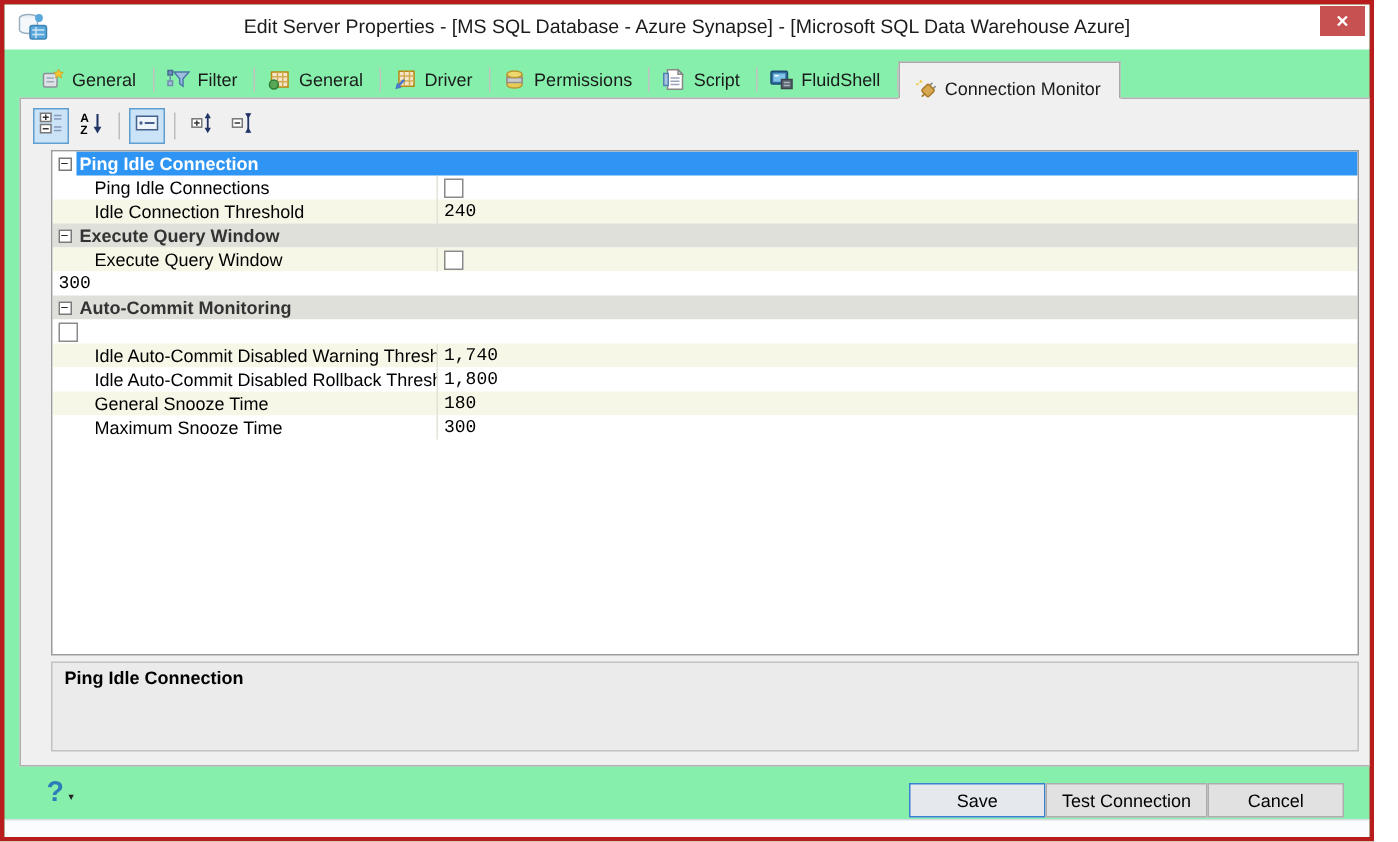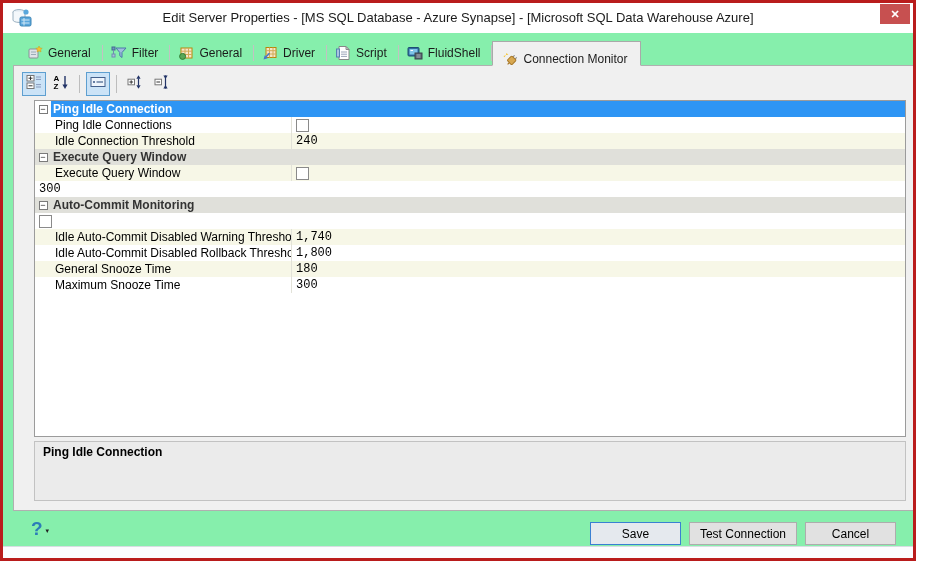--- a/index.html
+++ b/index.html
@@ -85,21 +85,21 @@
   .row.cat.sel .catlabel { background:#2e95f4; color:#ffffff; }
   .catlabel { flex:1; padding-left:2px; }
   .mbox {
     width:9px; height:9px; border:1px solid #7a7a7a; background:#fff;
     display:flex; align-items:center; justify-content:center;
     font-size:9px; line-height:1; color:#222; font-weight:normal;
   }
   .row.prop { background:#ffffff; }
   .row.prop.alt { background:#f7f7e7; }
   .plabel {
-    width:257px; flex:0 0 257px; padding-left:20px; color:#000;
+    width:257px; flex:0 0 257px; padding-left:28px; color:#000;
     border-right:1px solid #e2e2d8; overflow:hidden; white-space:nowrap;
   }
   .pvalue { flex:1; padding-left:4px; color:#000; display:flex; align-items:center;font-family:Liberation Mono, monospace; }
   .cbx {
     width:13px; height:13px; border:1px solid #8a8a8a; background:#fff;
     display:inline-block; margin-top:0px;
   }
 
   
   .descpanel {
@@ -109,21 +109,21 @@
   .desc-title { font-size:12px; font-weight:bold; color:#000; }
 
   
   .footer { position:absolute; top:508px; left:0; right:0; height:39px; }
   .help {
     position:absolute; left:28px; top:8px; display:flex; align-items:flex-start; gap:3px;
   }
   .help-q { font-size:19px; font-weight:bold; color:#2c7cb8; line-height:20px; }
   .help-caret { font-size:7px; color:#222; margin-top:8px; }
   .btnrow {
-    position:absolute; right:17px; top:11px; display:flex; gap:8px;align-items:center;
+    position:absolute; right:17px; top:11px; display:flex; align-items:center;
   }
   .btn {
     min-width:91px; height:23px; padding:0 10px;
     background:#e1e1e1; border:1px solid #adadad;
     font-size:12px; color:#000; font-family:"Liberation Sans",sans-serif;
     display:flex; align-items:center; justify-content:center;
   }
   .btn.default { border:1px solid #3a80d2; background:#e5e9ee; }
 
   .bottom-strip {
@@ -198,20 +198,30 @@
             <line x1="4" y1="9" x2="14" y2="9" stroke="#d2ab56"></line>
             <path d="M1.5,14.5 l4.3,-1.2 -3.1,-3.1 Z" fill="#4878c8"></path>
             <line x1="4" y1="11.8" x2="7.5" y2="8.3" stroke="#4878c8" stroke-width="1.6"></line>
           </svg>
         </span>
         <span>Driver</span>
       </div>
       <div class="tab">
         <span class="ticon">
           <svg viewBox="0 0 16 16" width="16" height="16">
+            <path d="M3,4.5 v7 a5,2.2 0 0 0 10,0 v-7" fill="#e8cc58" stroke="#b8982f"></path>
+            <rect x="3" y="6.8" width="10" height="3.2" fill="#cccccc" stroke="#909090"></rect>
+            <ellipse cx="8" cy="4.5" rx="5" ry="2.2" fill="#f0d870" stroke="#b8982f"></ellipse>
+          </svg>
+        </span>
+        <span>Permissions</span>
+      </div>
+      <div class="tab">
+        <span class="ticon">
+          <svg viewBox="0 0 16 16" width="16" height="16">
             <path d="M4,1.5 h7 l3,3 v10 h-10 Z" fill="#ffffff" stroke="#888888"></path>
             <path d="M11,1.5 v3 h3 Z" fill="#dddddd" stroke="#888888"></path>
             <line x1="6" y1="7" x2="12" y2="7" stroke="#9aa4b8"></line>
             <line x1="6" y1="9.2" x2="12" y2="9.2" stroke="#9aa4b8"></line>
             <line x1="6" y1="11.4" x2="12" y2="11.4" stroke="#9aa4b8"></line>
             <rect x="1.5" y="4" width="3" height="8" fill="#a8c4e0" stroke="#5580b0"></rect>
           </svg>
         </span>
         <span>Script</span>
       </div>

